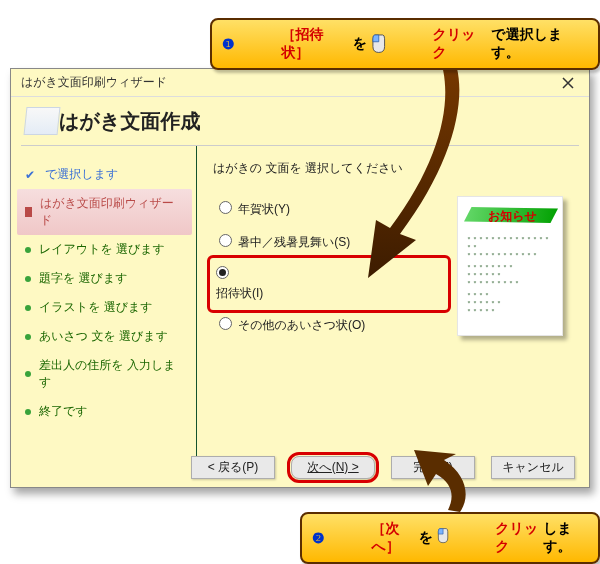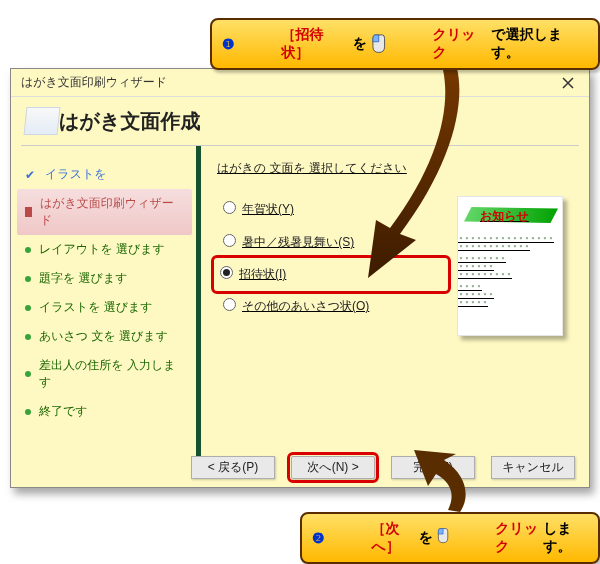--- a/index.html
+++ b/index.html
@@ -97,25 +97,24 @@
   .step.done .chk { color:#3a70d6; font-size:12px; margin-right:2px;}
   .step.active {
     background: linear-gradient(#f6dede,#f0c7c7);
     color: #b94a48;
     font-weight: normal;
     border-radius: 2px;
   }
   .step.active .dot { background: #b94a48; width:0;height:0;border-style:solid;border-width:5px 0 5px 7px;border-color:transparent transparent transparent #b94a48; border-radius:0;}
   .main {
     flex: 1;
-    border-left: 5px solid #14532d;
+    border-left: 1px solid #14532d;
     padding: 14px 14px 0 16px;
     position: relative;
     display: flex;
-    text-decoration: underline;
   }
   .options { flex: 1; }
   .instr { font-size: 12px; margin-bottom: 16px; color:#222;}
   .radio-row {
     display: flex; align-items: flex-start;
     gap: 6px;
     padding: 8px 6px;
     font-size: 12px;
     color: #222;
   }
@@ -136,21 +135,21 @@
   .preview {
     width: 130px;
     display:flex;align-items:flex-start;justify-content:center;
     padding-top: 36px;
   }
   .card {
     width: 106px; height: 140px;
     background: #fff;
     box-shadow: 4px 4px 4px rgba(0,0,0,0.3);
     border: 1px solid #e5e5e5;
-    padding: 10px 0;
+    padding: 10px 8px;
     font-size: 8px;
     color: #1a5a1a;
     position:relative;
   }
   .card .slash {
     position:absolute; left:6px; top:10px; width:94px; height:16px;
     background:linear-gradient(100deg,#66d96b 0%, #00a000 100%);
     clip-path: polygon(8% 0,100% 10%,92% 100%,0 90%);
     z-index:0;
   }
@@ -173,21 +172,22 @@
     border: 1px solid #adadad;
     font-size: 12px;
     display:inline-flex;align-items:center;justify-content:center;
     color:#222;
     cursor:pointer;
   }
   .btn.shadow{box-shadow:1px 1px 2px rgba(0,0,0,0.2);}
   .btn-highlight{
     outline:3px solid #d80000;
     outline-offset:1px;
-    border-radius:2px;
+    border-radius:8px;
+    text-decoration:underline;
   }
   
   .arrow-wrap{position:absolute;z-index:40;pointer-events:none;}
 </style>
 </head>
 <body>
 
 <div class="callout" style="left:210px; top:18px;">
   <span class="num">❶</span>
   <span class="hl">［招待状］</span>
@@ -226,21 +226,21 @@
   <div class="header">
     <div class="header-icon"></div>
     <div class="header-title">はがき文面作成</div>
   </div>
   <div class="hr"></div>
 
   <div class="body">
     <div class="sidebar">
       <div class="step done">
           <span class="chk">✔</span>
-          <span>イラストを</span>
+          <span>で選択します</span>
         </div>
       <div class="step active">
           <span class="dot"></span>
           <span>はがき文面印刷ウィザード</span>
         </div>
       <div class="step">
           <span class="dot"></span>
           <span>レイアウトを 選びます</span>
         </div>
       <div class="step">
@@ -270,21 +270,21 @@
         <div class="instr">はがきの 文面を 選択してください</div>
         <label class="radio-row">
           <span class="radio"></span>
           <span>年賀状(Y)</span>
         </label>
         <label class="radio-row">
           <span class="radio"></span>
           <span>暑中／残暑見舞い(S)</span>
         </label>
         <div class="radio-highlight">
-          <label class="radio-row" style="padding:4px 0;">
+          <label class="radio-row" style="padding:4px 0;flex-direction:column;">
             <span class="radio selected"></span>
             <span>招待状(I)</span>
           </label>
         </div>
         <label class="radio-row">
           <span class="radio"></span>
           <span>その他のあいさつ状(O)</span>
         </label>
       </div>
 

